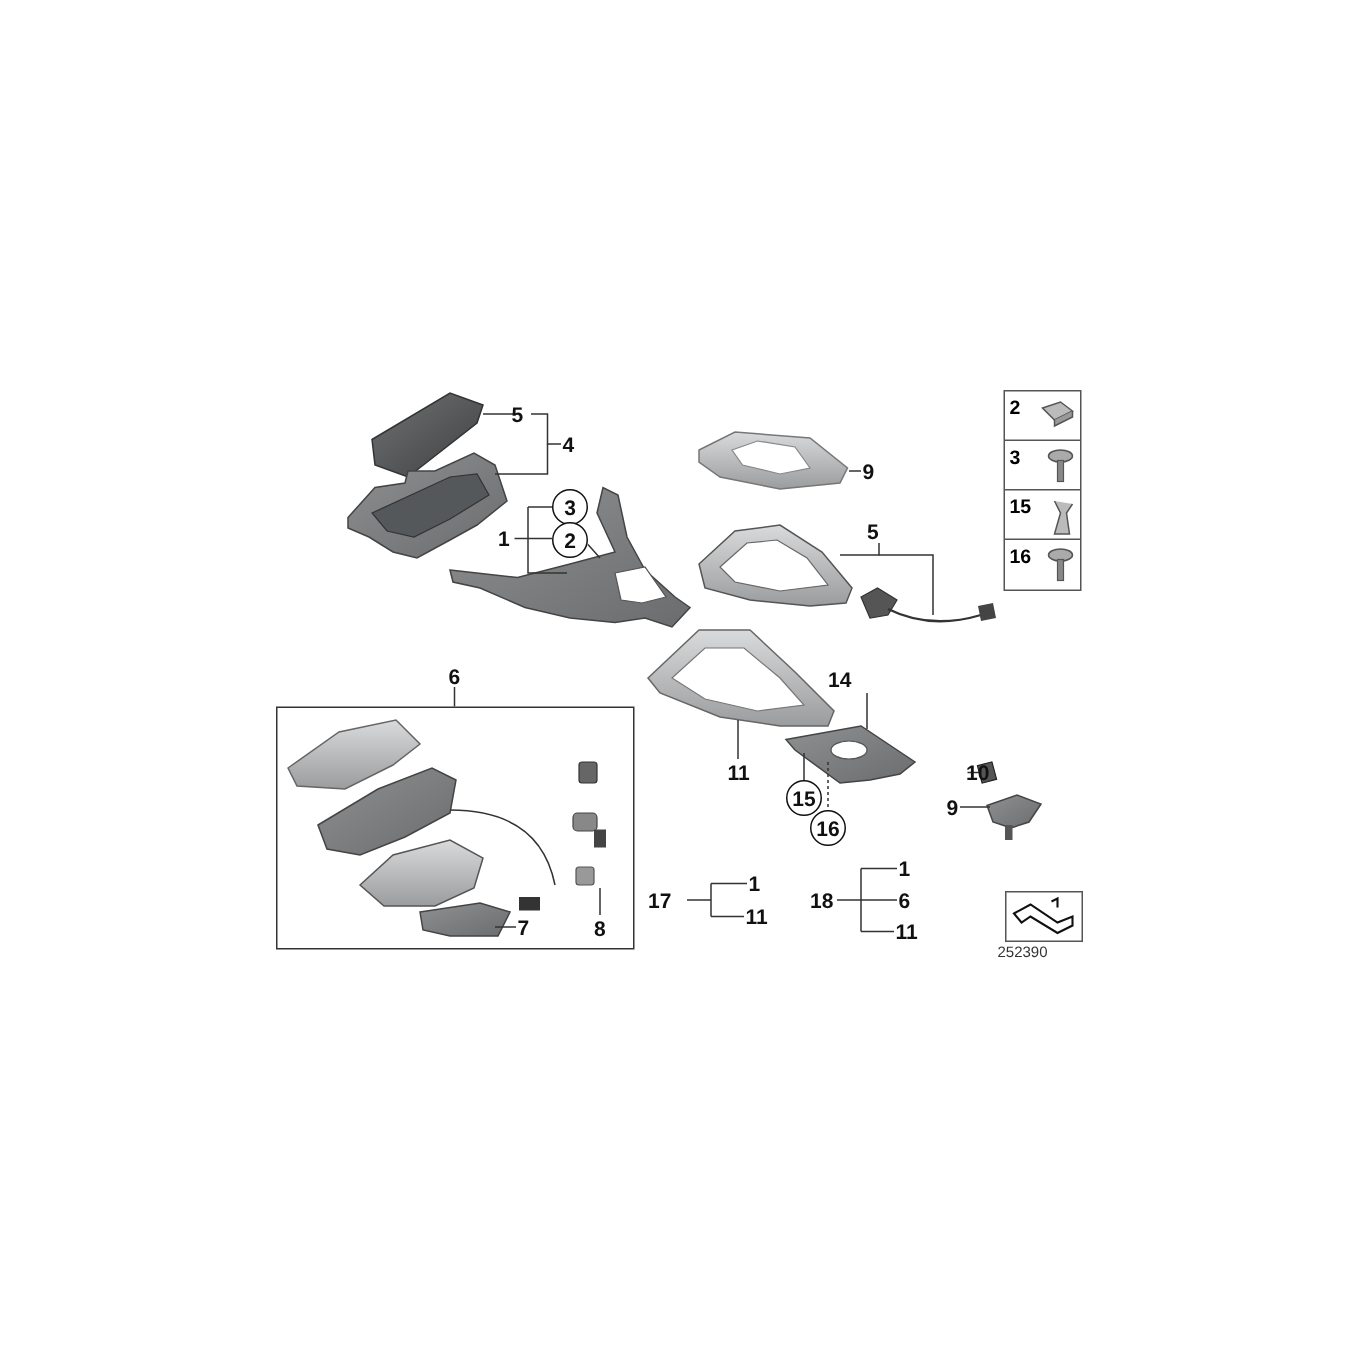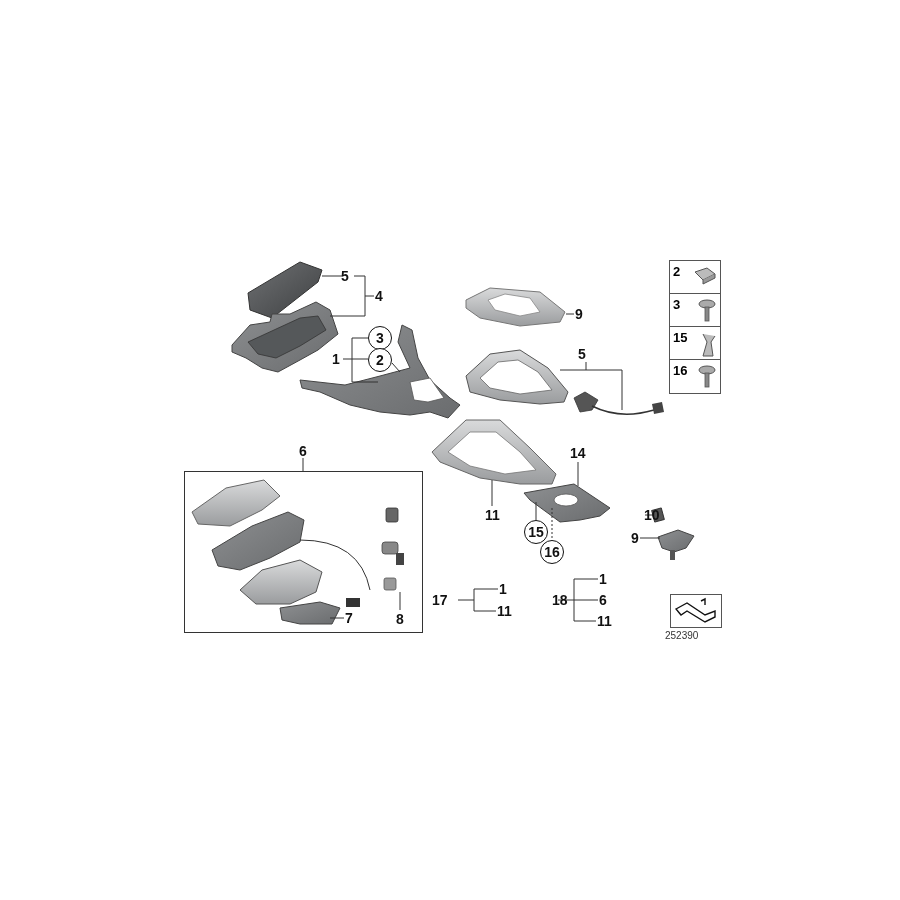--- a/index.html
+++ b/index.html
@@ -153,34 +153,34 @@
 </svg>
 
 <span class="lbl" style="left:341px;top:269px;">5</span>
 <span class="lbl" style="left:375px;top:289px;">4</span>
 <span class="lbl" style="left:332px;top:352px;">1</span>
 <span class="circ" style="left:368px;top:326px;">3</span>
 <span class="circ" style="left:368px;top:348px;">2</span>
 <span class="lbl" style="left:575px;top:307px;">9</span>
 <span class="lbl" style="left:578px;top:347px;">5</span>
 <span class="lbl" style="left:485px;top:508px;">11</span>
-<span class="lbl" style="left:570px;top:446px;">14</span>
+<span class="lbl" style="left:552px;top:446px;">14</span>
 <span class="circ" style="left:524px;top:520px;">15</span>
 <span class="circ" style="left:540px;top:540px;">16</span>
 <span class="lbl" style="left:625px;top:508px;margin-left:19px;">10</span>
 <span class="lbl" style="left:631px;top:531px;">9</span>
 <span class="lbl" style="left:299px;top:444px;">6</span>
 <span class="lbl" style="left:345px;top:611px;">7</span>
 <span class="lbl" style="left:396px;top:612px;">8</span>
 
 <span class="lbl" style="left:432px;top:593px;">17</span>
 <span class="lbl" style="left:499px;top:582px;">1</span>
 <span class="lbl" style="left:497px;top:604px;">11</span>
 
-<span class="lbl" style="left:540px;top:593px;margin-left:12px;">18</span>
+<span class="lbl" style="left:540px;top:593px;">18</span>
 <span class="lbl" style="left:599px;top:572px;">1</span>
 <span class="lbl" style="left:599px;top:593px;">6</span>
 <span class="lbl" style="left:597px;top:614px;">11</span>
 
 <div class="group-box"></div>
 
 <div class="legend-box">
   <div class="legend-cell">
     <span class="num">2</span>
     <svg width="24" height="20">

